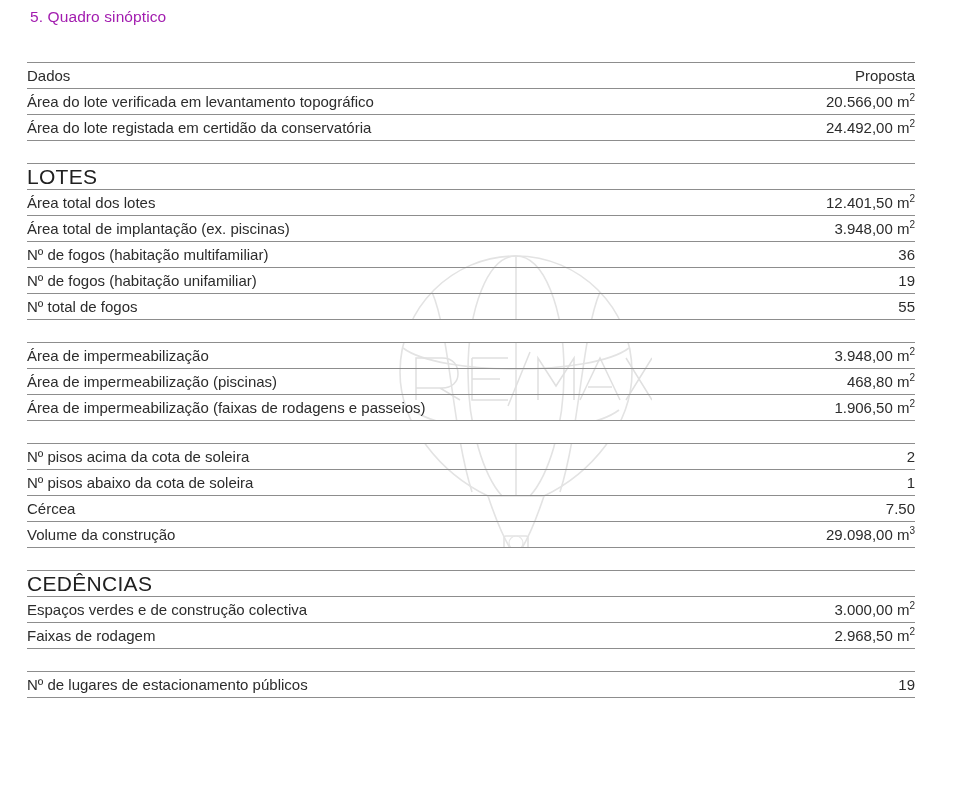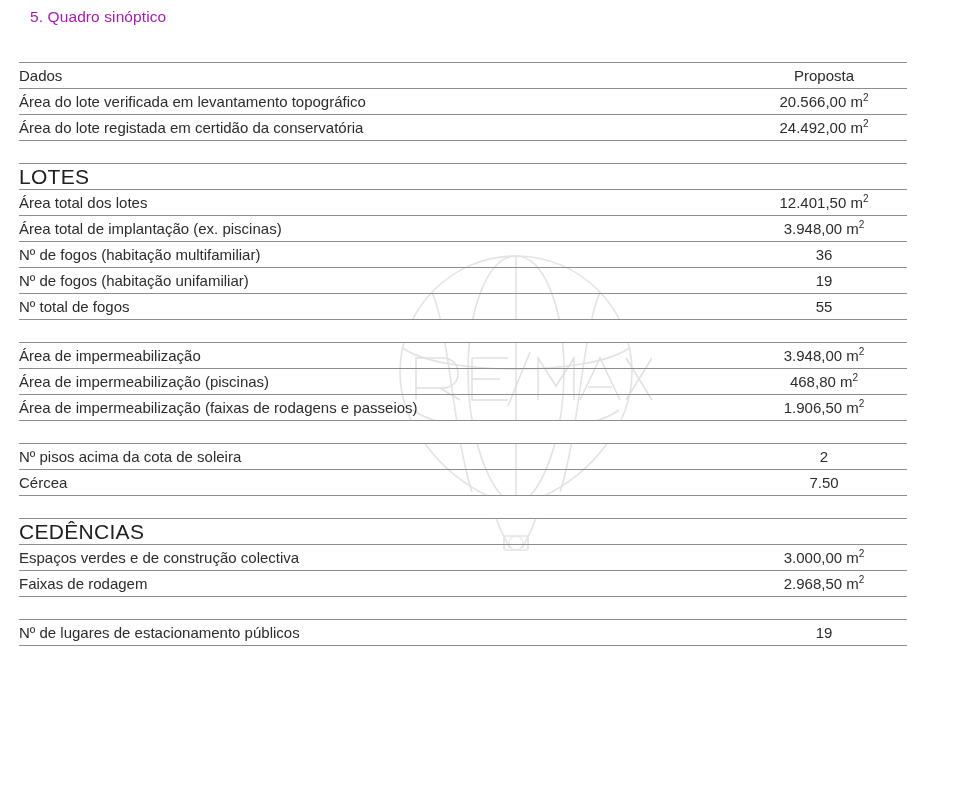--- a/index.html
+++ b/index.html
@@ -40,21 +40,21 @@
     left: 30px;
     top: 8px;
     font-size: 15.5px;
     color: #a21caf;
     letter-spacing: 0.1px;
     white-space: nowrap;
   }
 
   #table-wrap {
     position: absolute;
-    left: 19px;
+    left: 27px;
     top: 62px;
     width: 888px;
   }
 
   table.synoptic {
     width: 100%;
     border-collapse: collapse;
     table-layout: fixed;
   }
 
@@ -73,21 +73,21 @@
   td.label {
     width: 722px;
     padding-left: 9px;
     white-space: nowrap;
     overflow: hidden;
     text-overflow: clip;
   }
 
   td.value {
     width: 166px;
-    text-align: center;
+    text-align: right;
     white-space: nowrap;
   }
 
   tr.heading td.label {
     font-size: 21px;
     letter-spacing: 0.3px;
     color: #202020;
   }
 
   tr.gap td {
@@ -202,22 +202,30 @@
             <td class="value">1.906,50 m<sup class="unit">2</sup></td>
           </tr>
           <tr class="gap">
             <td colspan="2"></td>
           </tr>
           <tr>
             <td class="label">Nº pisos acima da cota de soleira</td>
             <td class="value">2</td>
           </tr>
           <tr>
+            <td class="label">Nº pisos abaixo da cota de soleira</td>
+            <td class="value">1</td>
+          </tr>
+          <tr>
             <td class="label">Cércea</td>
             <td class="value">7.50</td>
+          </tr>
+          <tr>
+            <td class="label">Volume da construção</td>
+            <td class="value">29.098,00 m<sup class="unit">3</sup></td>
           </tr>
           <tr class="gap">
             <td colspan="2"></td>
           </tr>
           <tr class="heading">
             <td class="label">CEDÊNCIAS</td>
             <td class="value"></td>
           </tr>
           <tr>
             <td class="label">Espaços verdes e de construção colectiva</td>

